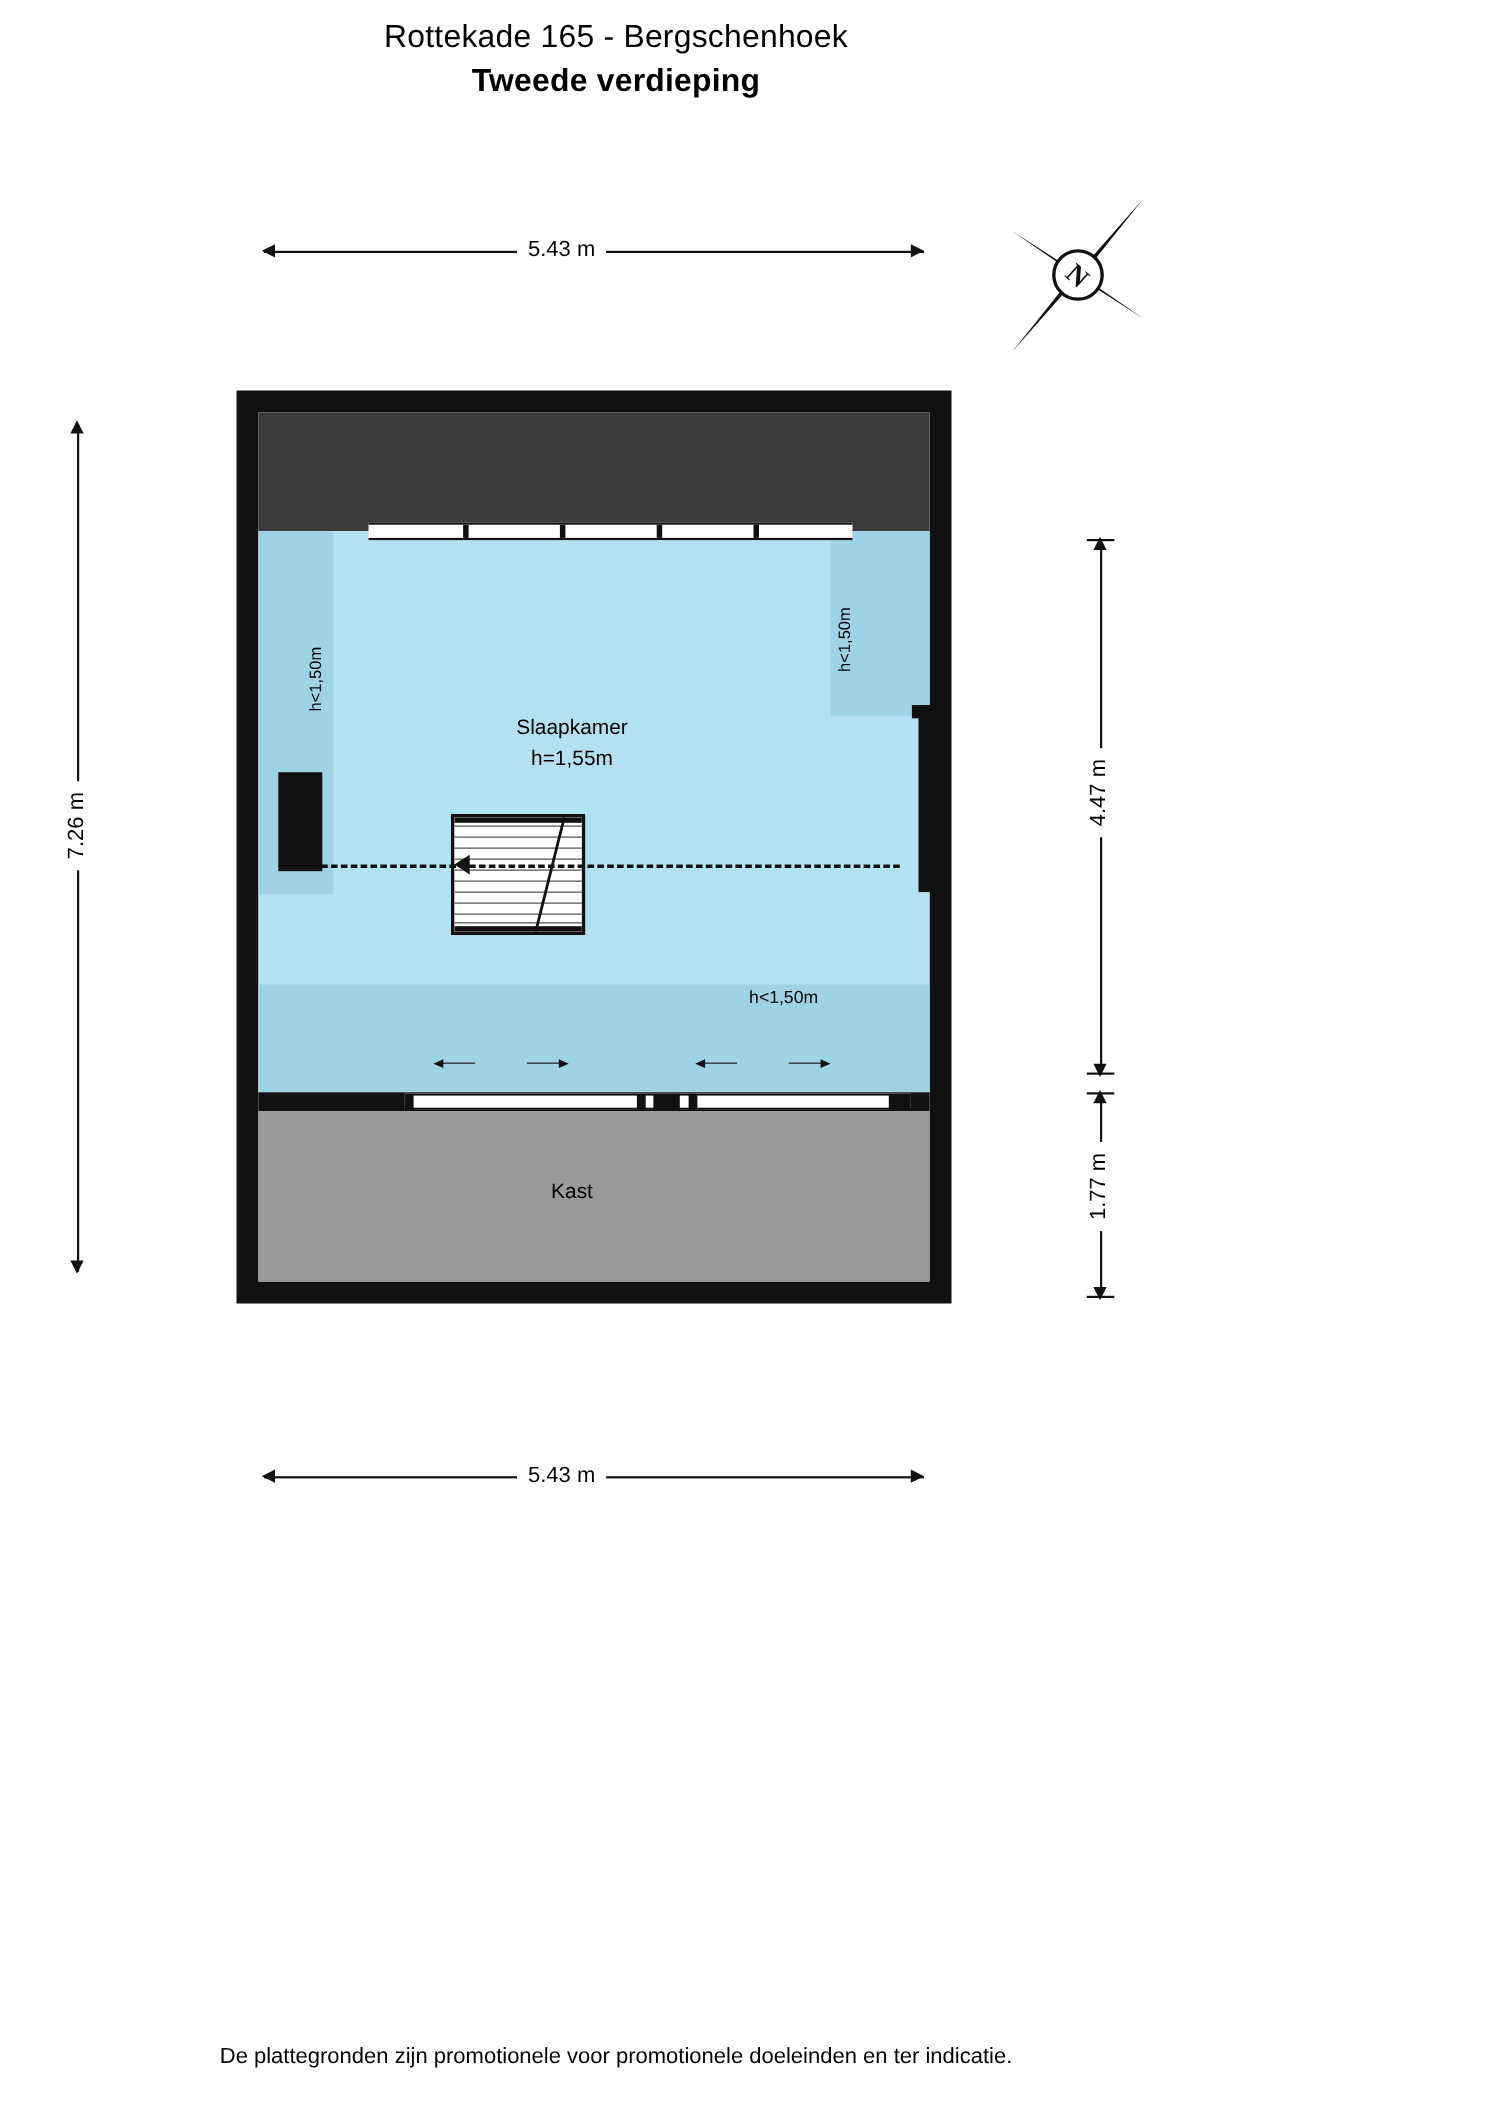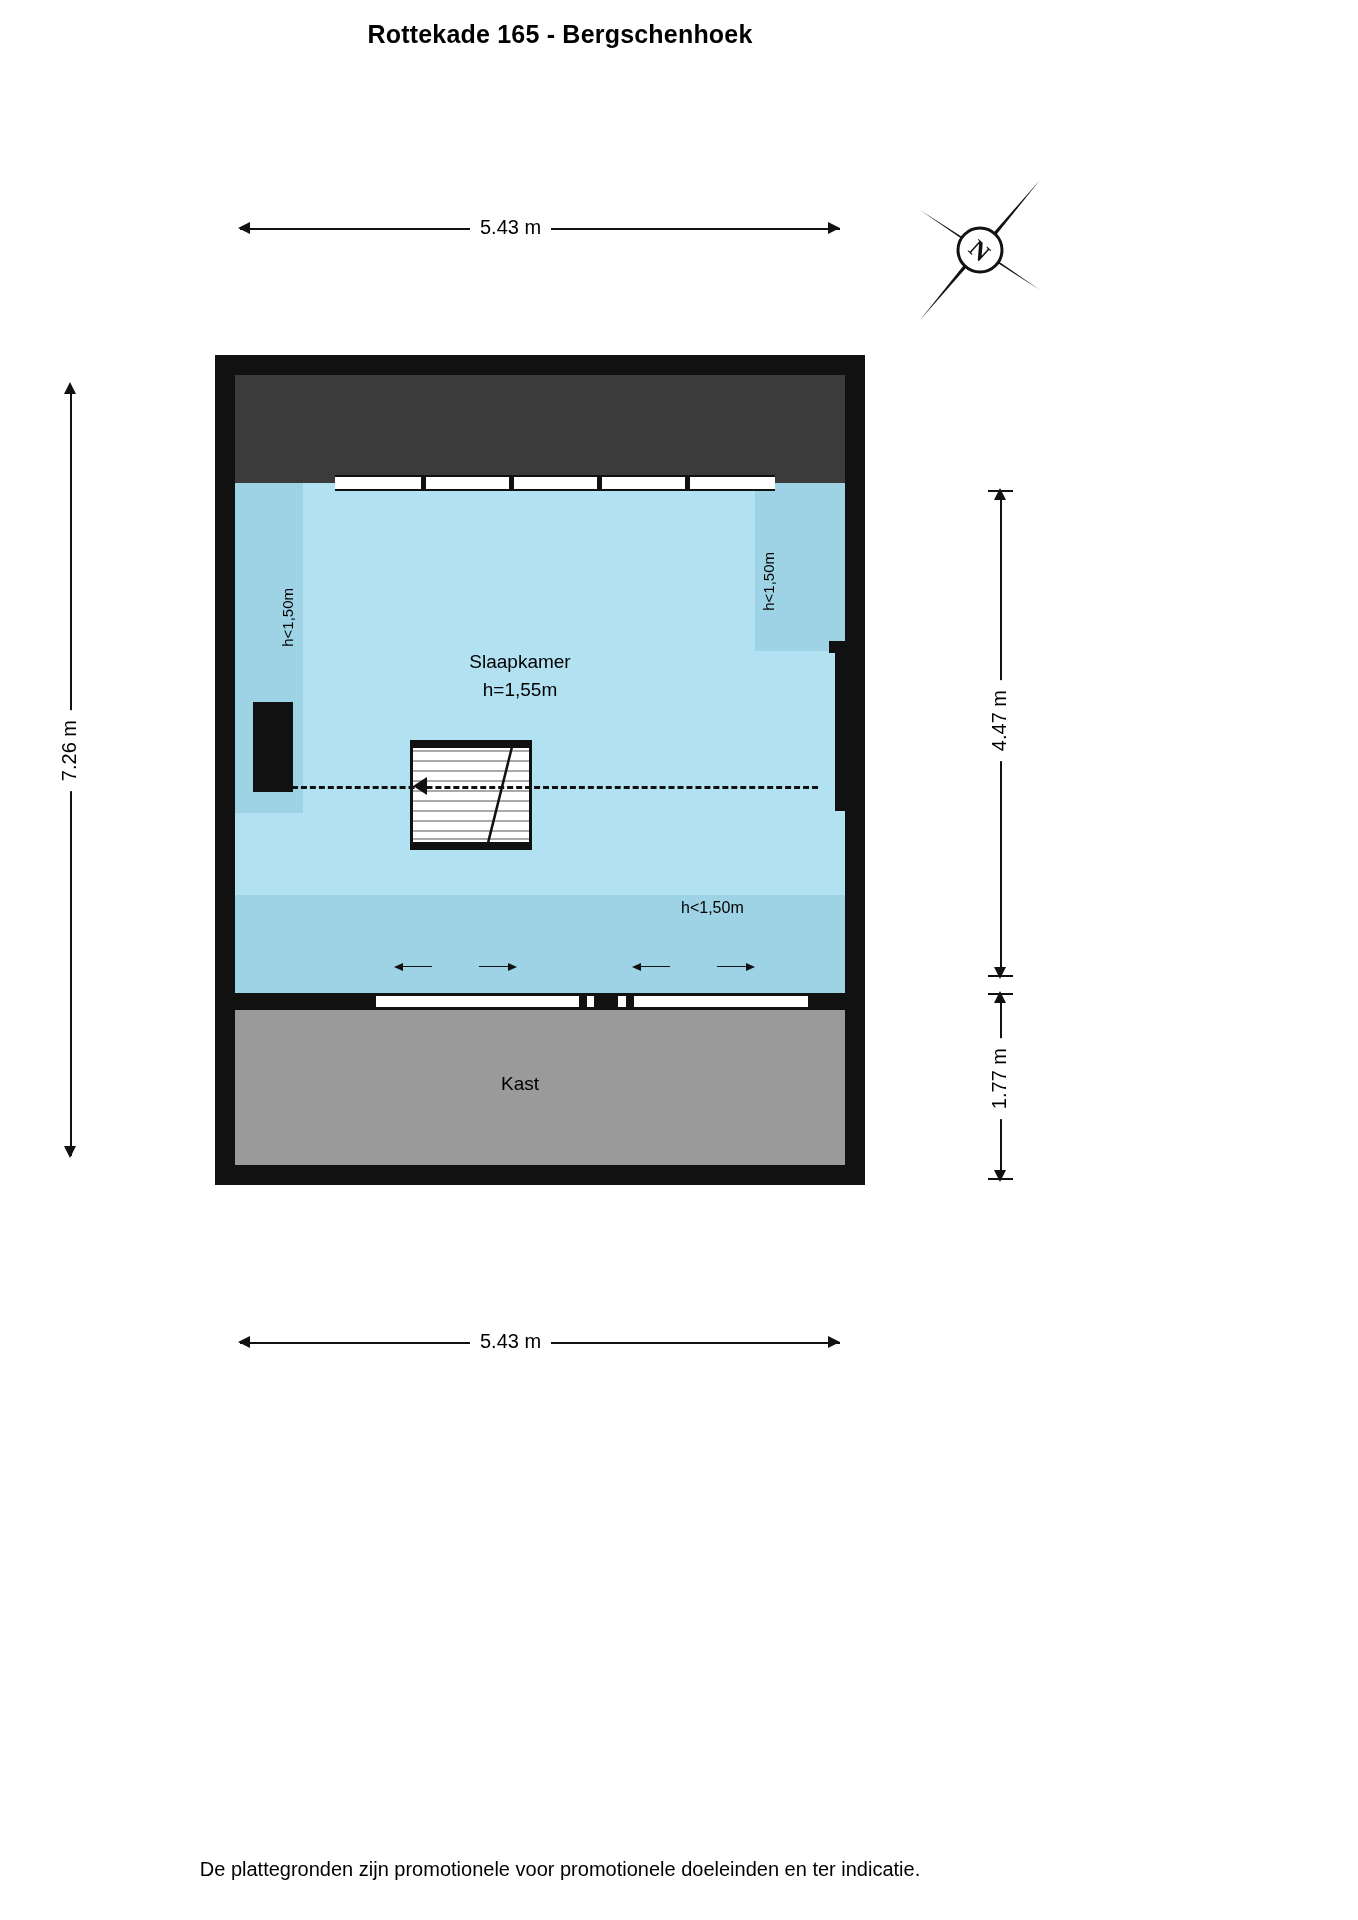--- a/index.html
+++ b/index.html
@@ -18,22 +18,22 @@
 
   
   #title-block {
     position: absolute;
     top: 14px;
     left: 0;
     width: 1120px;
     text-align: center;
   }
   #title-block .line1 {
-    font-size: 25px;
-    font-weight: bold;
+    font-size: 29px;
+    font-weight: normal;
     letter-spacing: 0.2px;
     line-height: 40px;
   }
   #title-block .line2 {
     font-size: 29px;
     font-weight: bold;
     letter-spacing: 0.2px;
     line-height: 40px;
   }
 
@@ -323,20 +323,21 @@
     top: 170px;
     width: 160px;
     height: 160px;
   }
 </style>
 </head>
 <body>
 
 <div id="title-block">
   <div class="line1">Rottekade 165 - Bergschenhoek</div>
+  <div class="line2">Tweede verdieping</div>
 </div>
 
 <div id="plan">
 
   <div>
     <div class="dim-h" style="left:240px; top:228px; width:600px;"></div>
     <div class="arrowhead ah-left" style="left:238px; top:222px;"></div>
     <div class="arrowhead ah-right" style="left:828px; top:222px;"></div>
     <div class="dim-label" style="left:470px; top:216px;">5.43 m</div>
   </div>

